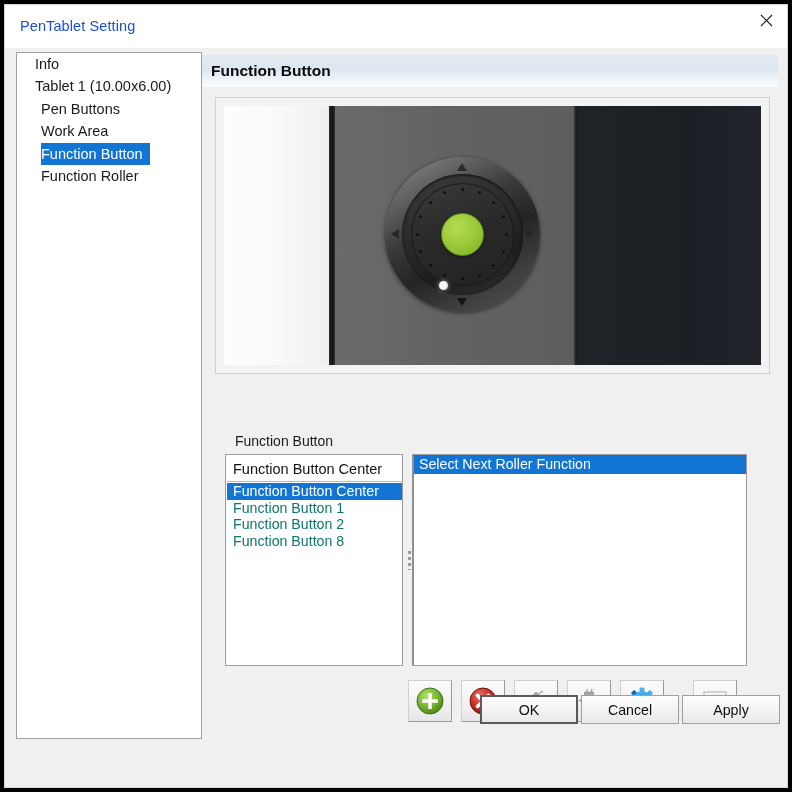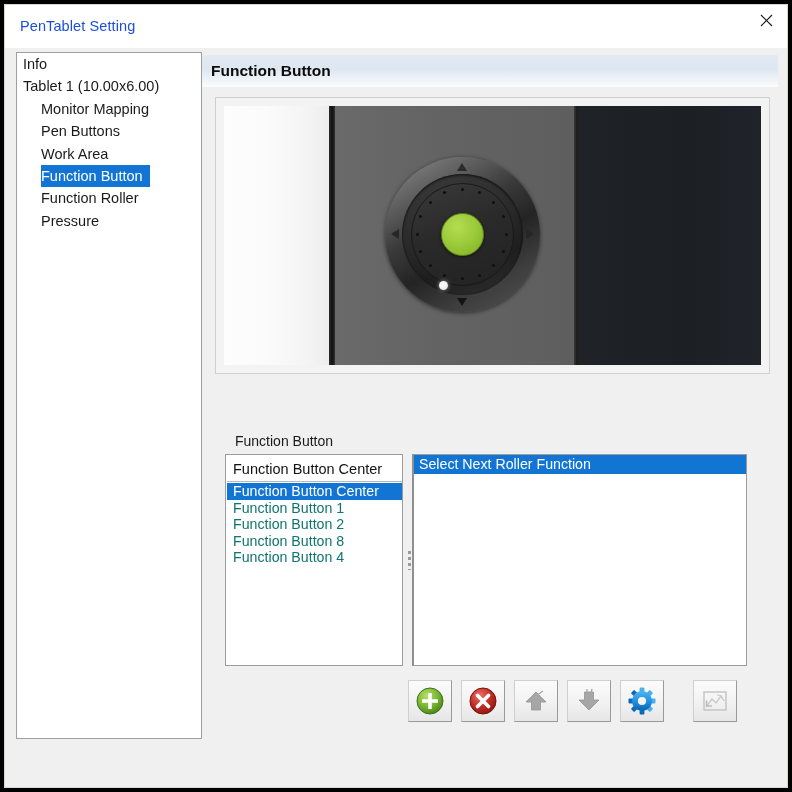--- a/index.html
+++ b/index.html
@@ -66,21 +66,21 @@
     border: 1px solid #a0a0a0;
     box-sizing: border-box;
     overflow: hidden;
   }
   .tree-item {
     height: 22.4px;
     line-height: 22.4px;
     font-size: 14.5px;
     color: #1a1a1a;
     white-space: nowrap;
-    padding-left: 6px;
+    padding-left: 18px;
     box-sizing: border-box;
     cursor: default;
   }
   .tree-item.level1 { padding-left: 24px; }
   .tree-item.selected {
     background: #1275d4;
     color: #ffffff;
     display: inline-block;
     padding-right: 7px;
     width: auto;
@@ -437,26 +437,24 @@
       <svg width="13" height="13" viewBox="0 0 13 13">
         <line x1="1" y1="1" x2="12" y2="12" stroke="#1a1a1a" stroke-width="1.1"></line>
         <line x1="12" y1="1" x2="1" y2="12" stroke="#1a1a1a" stroke-width="1.1"></line>
       </svg>
     </div>
   </div>
 
   <div id="sidebar-tree">
     <div class="tree-item level0">Info</div>
     <div class="tree-item level0">Tablet  1 (10.00x6.00)</div>
-    <div class="tree-item level1">Monitor Mapping</div>
     <div class="tree-item level1">Pen Buttons</div>
     <div class="tree-item level1">Work Area</div>
     <div class="tree-row-sel"><span class="tree-item selected">Function Button</span></div>
     <div class="tree-item level1">Function Roller</div>
-    <div class="tree-item level1">Pressure</div>
   </div>
 
   <div id="content-panel">
 
     <div id="section-header">
       <div id="section-header-title">Function Button</div>
     </div>
 
     <div id="tablet-preview-frame">
       <div id="tablet-image">
@@ -499,21 +497,20 @@
 
     <div id="fb-group-label">Function Button</div>
 
     <div id="fb-list-panel">
       <input id="fb-name-input" type="text" value="Function Button Center" style="">
       <div id="fb-list">
         <div class="fb-list-item selected">Function Button Center</div>
         <div class="fb-list-item">Function Button 1</div>
         <div class="fb-list-item">Function Button 2</div>
         <div class="fb-list-item">Function Button 8</div>
-        <div class="fb-list-item">Function Button 4</div>
       </div>
     </div>
 
     <div id="list-splitter">
       <div class="grip"></div>
     </div>
 
     <div id="action-list-panel">
       <div class="action-item selected">Select Next Roller Function</div>
     </div>
@@ -592,14 +589,19 @@
           <rect x="4" y="6" width="22" height="18" fill="none" stroke="#c2c2c2" stroke-width="1.4"></rect>
           <path d="M6 21 L12 13 L16 17 L21 10 L24 15" fill="none" stroke="#c9c9c9" stroke-width="1.4"></path>
           <path d="M12 20 L6.5 20 L6.5 14.5" fill="none" stroke="#bdbdbd" stroke-width="1.6"></path>
           <path d="M17 9 A6 6 0 0 1 22.5 12" fill="none" stroke="#cccccc" stroke-width="1.2"></path>
         </svg>
       </div>
 
     </div>
   </div>
 
+  <div id="dialog-buttons">
+    <div class="dlg-btn focused" style="left:475px;">OK</div>
+    <div class="dlg-btn" style="left:576px;">Cancel</div>
+    <div class="dlg-btn" style="left:677px;">Apply</div>
+  </div>
 
 </div>
 
 </body></html>

